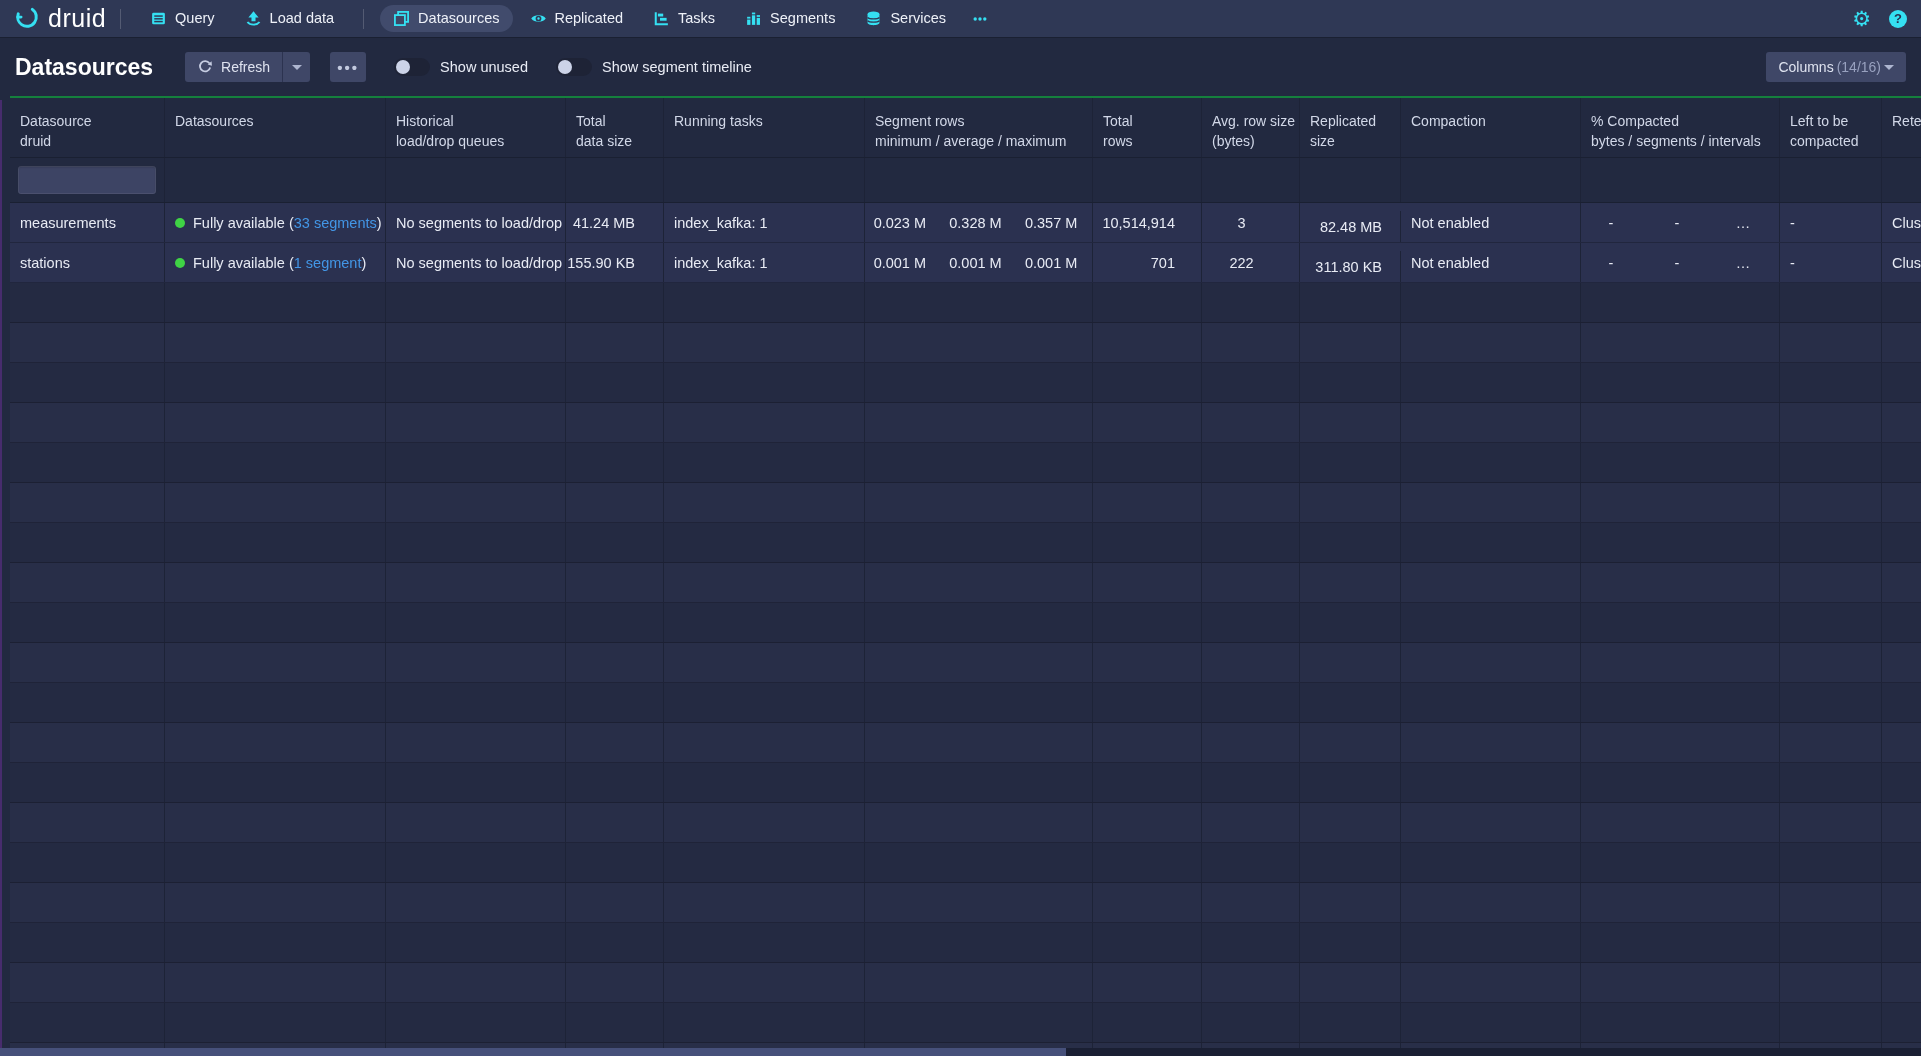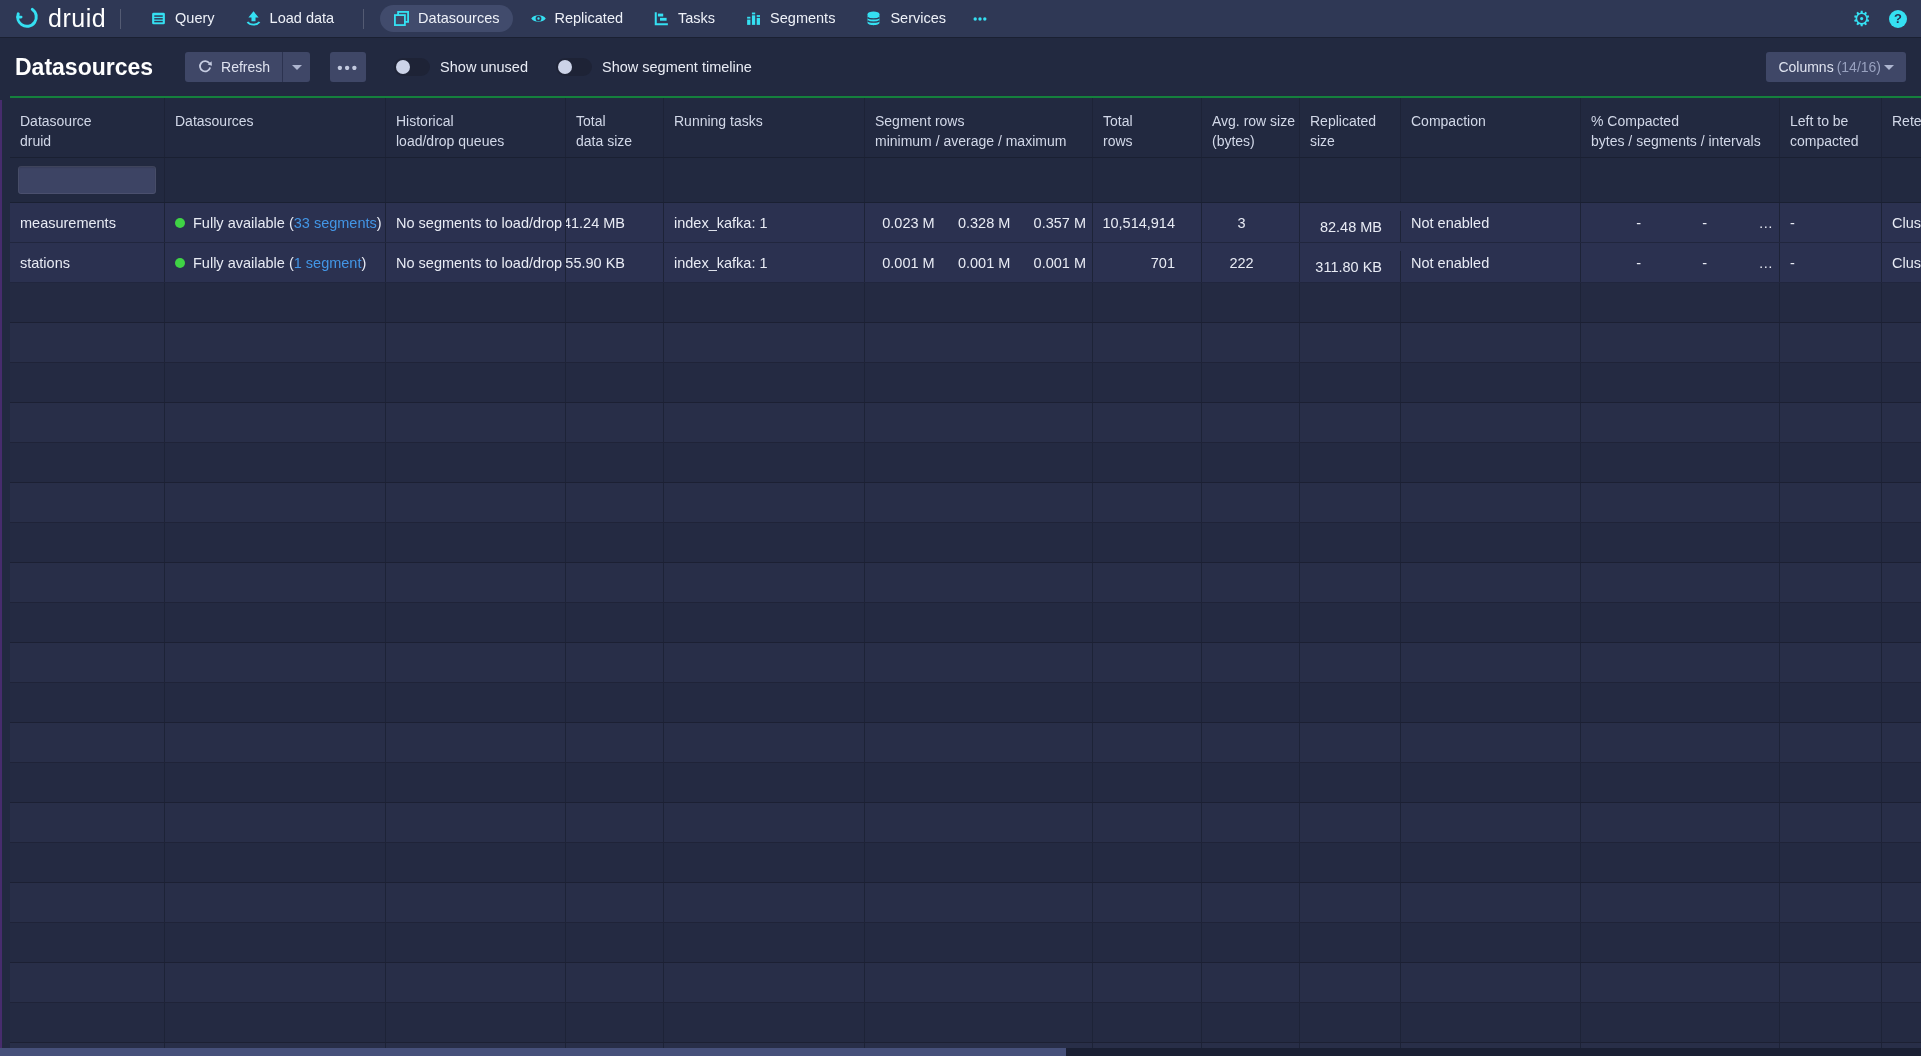--- a/index.html
+++ b/index.html
@@ -71,26 +71,26 @@
                 box-shadow:inset 0 0 0 1px rgba(255,255,255,.08), inset 0 1px 2px rgba(0,0,0,.3);
                 font-family:inherit;font-size:14px;padding:0 8px;}
   .data-row{height:40px;background:var(--row-data);font-size:14.5px;}
   .empty-row{height:40px;}
   .empty-row.a{background:var(--row-a);}
   .empty-row.b{background:var(--row-b);}
   .cell{display:flex;align-items:center;padding:0 10px;color:var(--text);}
   .al{justify-content:flex-start;}
   .ar{justify-content:flex-end;}
   .ac{justify-content:center;}
-  .p20{padding-right:38px;}
+  .p20{padding-right:28px;}
   .p26{padding-right:26px;}
   .p18{padding-right:18px;margin-top:8px;}
   .pr28{padding-right:28px;}
   .triple{display:grid;grid-template-columns:1fr 1fr 1fr;align-items:center;padding:0;}
-  .triple span{text-align:right;padding-right:6px;overflow:hidden;}
+  .triple span{text-align:center;padding-right:6px;overflow:hidden;}
   .dot{width:10px;height:10px;border-radius:50%;flex:none;margin-right:8px;}
   .seg-link{color:var(--link);text-decoration:none;cursor:pointer;}
   .name-cell{cursor:pointer;}
 
   .purple-strip{position:absolute;left:0;top:100px;bottom:8px;width:2px;background:#6b2f9a;opacity:.5;z-index:5;}
   .hscroll{position:absolute;left:0;right:0;bottom:0;height:8px;background:#1a1f33;}
   .hscroll-thumb{width:1066px;height:8px;background:#46507a;cursor:pointer;}
 </style>
 </head>
 <body>

